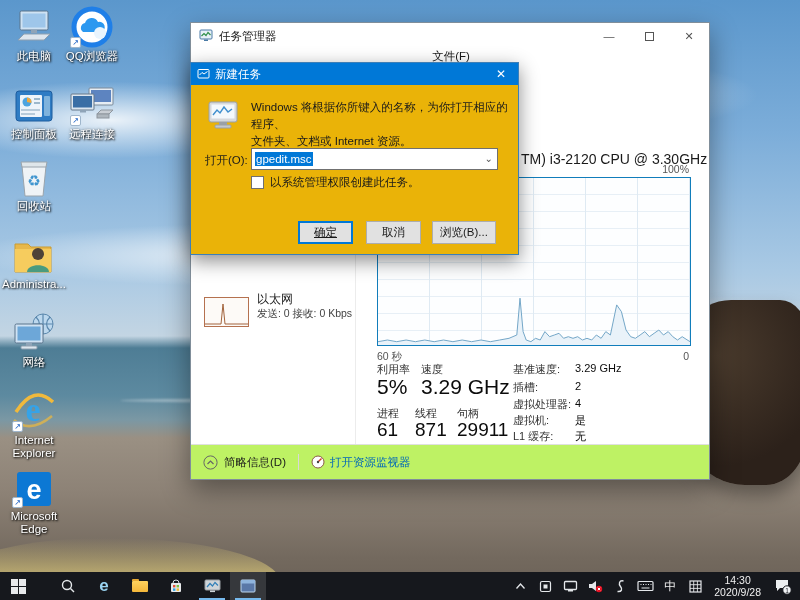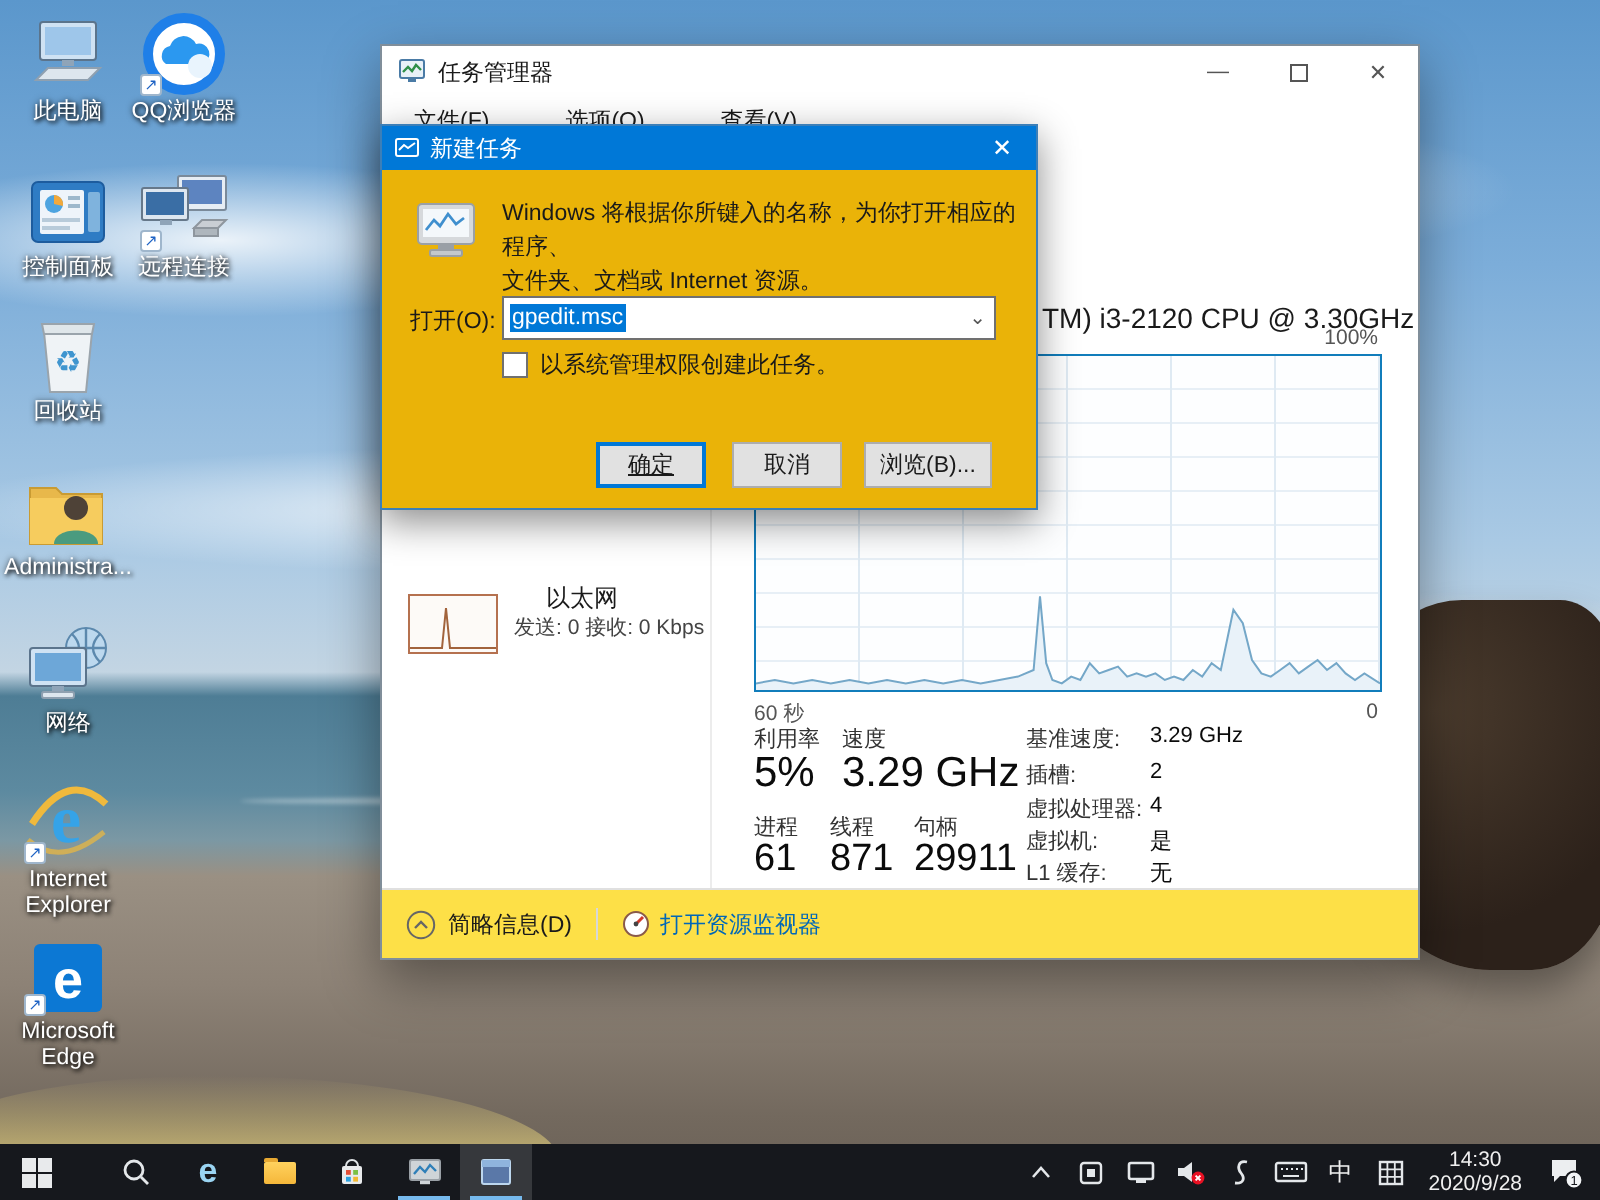--- a/index.html
+++ b/index.html
@@ -31,43 +31,43 @@
   .shortcut-badge { position:absolute; left:10px; bottom:0; width:11px; height:11px; background:#fff;
     border:1px solid #9fb6cc; border-radius:2px; font-size:8px; line-height:9px; color:#1d62c4; }
   .cap-btn { width:40px; height:100%; display:flex; align-items:center; justify-content:center; color:#555; font-size:11px; }
 
   
   .taskmgr { position:absolute; left:190px; top:22px; width:520px; height:458px; background:#fff;
     border:1px solid #808e9a; box-shadow:0 10px 26px rgba(0,0,0,.4); }
   .tm-titlebar { position:relative; height:26px; display:flex; align-items:center; padding-left:8px; background:#fff; }
   .tm-title { font-size:11.5px; color:#1a1a1a; margin-left:6px; }
   .tm-capbtns { position:absolute; right:0; top:0; height:26px; display:flex; }
-  .tm-menubar { height:22px; display:flex; align-items:center; padding-left:16px; gap:38px; background:#fff; }
+  .tm-menubar { height:22px; display:flex; align-items:center; padding-left:2px; gap:26px; background:#fff;flex-direction:column; }
   .tm-menuitem { font-size:11.5px; color:#1a1a1a; }
   .tm-body { position:relative; height:375px; background:#fff; }
   .tm-sidebar { position:absolute; left:0; top:0; width:165px; height:100%; border-right:1px solid #ececec; }
   .eth-item { position:absolute; left:13px; top:226px; }
   .eth-thumb { position:absolute; left:0; top:0; width:45px; height:30px; border:1px solid #b5714f; background:#fdfaf7; }
-  .eth-label { position:absolute; left:53px; top:-6px; font-size:12px; color:#1a1a1a; white-space:nowrap;margin-left:16px; }
+  .eth-label { position:absolute; left:53px; top:-6px; font-size:12px; color:#1a1a1a; white-space:nowrap; }
   .eth-stats { position:absolute; left:53px; top:10px; font-size:10.5px; color:#444; white-space:nowrap; }
   .cpu-name { position:absolute; left:330px; top:80px; font-size:14px; color:#1a1a1a; white-space:nowrap; }
   .scale-label { position:absolute; right:20px; top:92px; font-size:10.5px; color:#555; }
   .graph-box { position:absolute; left:186px; top:106px; width:314px; height:169px; border:1px solid #117dbb; background:
       repeating-linear-gradient(to right, transparent 0 51px, #dfeaf3 51px 52px),
       repeating-linear-gradient(to bottom, transparent 0 16px, #e7eff6 16px 17px), #fdfeff; }
   .graph-box svg { position:absolute; inset:0; }
   .axis-left { position:absolute; left:186px; top:279px; font-size:10.5px; color:#555; }
   .axis-right { position:absolute; right:20px; top:279px; font-size:10.5px; color:#555; }
   .stat-h { position:absolute; font-size:11px; color:#333; white-space:nowrap; }
   .stat-v { position:absolute; font-size:21px; color:#0b0b0b; white-space:nowrap; }
   .stat-v2 { position:absolute; font-size:19px; color:#0b0b0b; white-space:nowrap; }
   .detail-label { position:absolute; left:322px; font-size:11px; color:#333; white-space:nowrap; }
   .detail-value { position:absolute; left:384px; font-size:11px; color:#0b0b0b; white-space:nowrap; }
   .tm-footer { position:absolute; left:0; bottom:0; width:100%; height:35px; border-top:1px solid #e0e0e0;
-    background:#fde047; display:flex; align-items:center; padding-left:12px; gap:8px; }
+    background:#bef264; display:flex; align-items:center; padding-left:12px; gap:8px; }
   .tm-footer-toggle { display:flex; align-items:center; gap:6px; font-size:11.5px; color:#1a1a1a; }
   .footer-sep { width:1px; height:16px; background:#d8d8d8; margin:0 4px; }
   .tm-footer-link { display:flex; align-items:center; gap:5px; font-size:11.5px; color:#0067b8; }
 
   
   .dialog { position:absolute; left:190px; top:62px; width:329px; height:193px; background:#eab308;
     border:1px solid #3c7fb8; box-shadow:0 6px 18px rgba(0,0,0,.45); }
   .dlg-titlebar { height:22px; background:#0078d7; display:flex; align-items:center; padding-left:6px; }
   .dlg-title { color:#fff; font-size:11.5px; margin-left:5px; flex:1; }
   .dlg-close { width:34px; height:22px; display:flex; align-items:center; justify-content:center; color:#fff; font-size:12px; }

